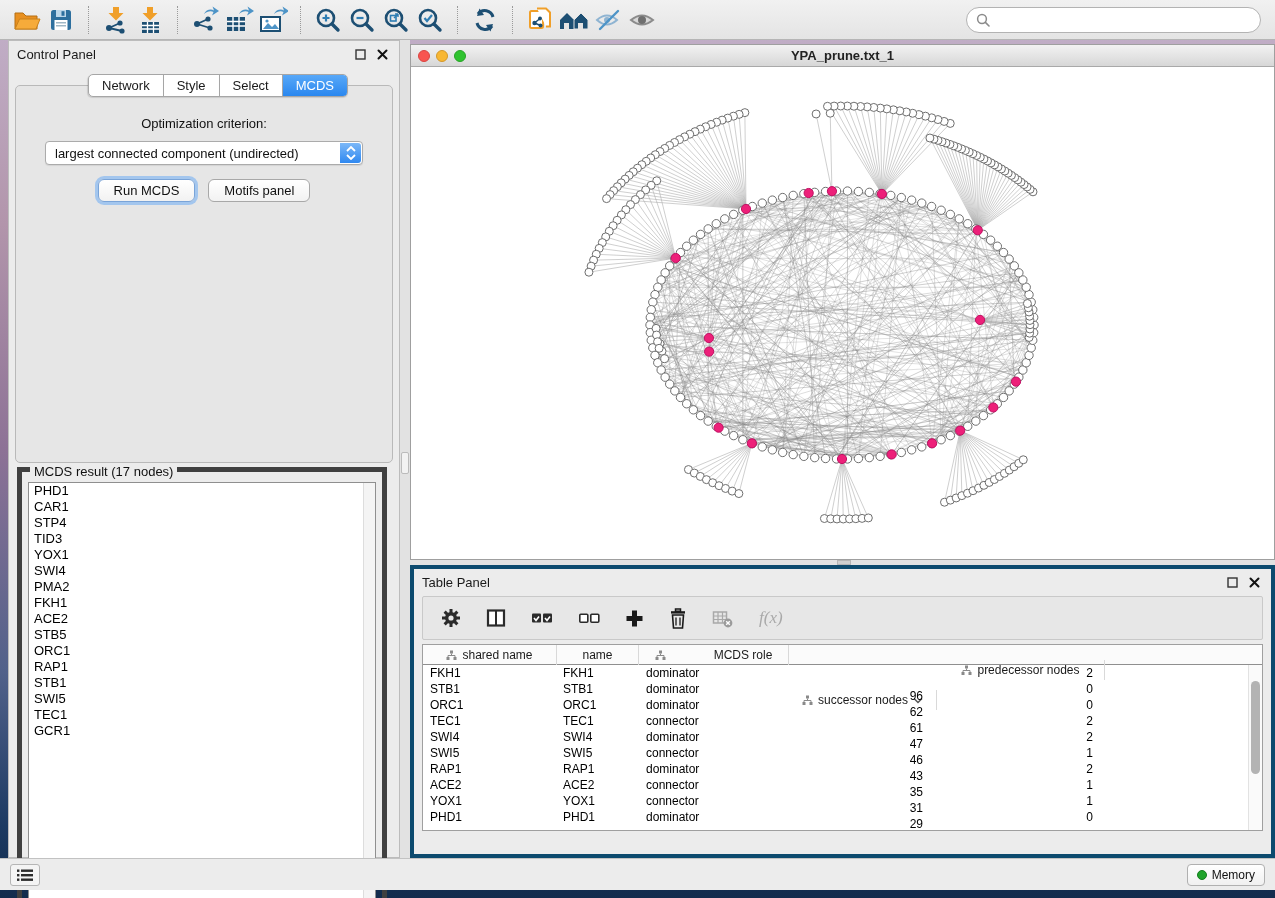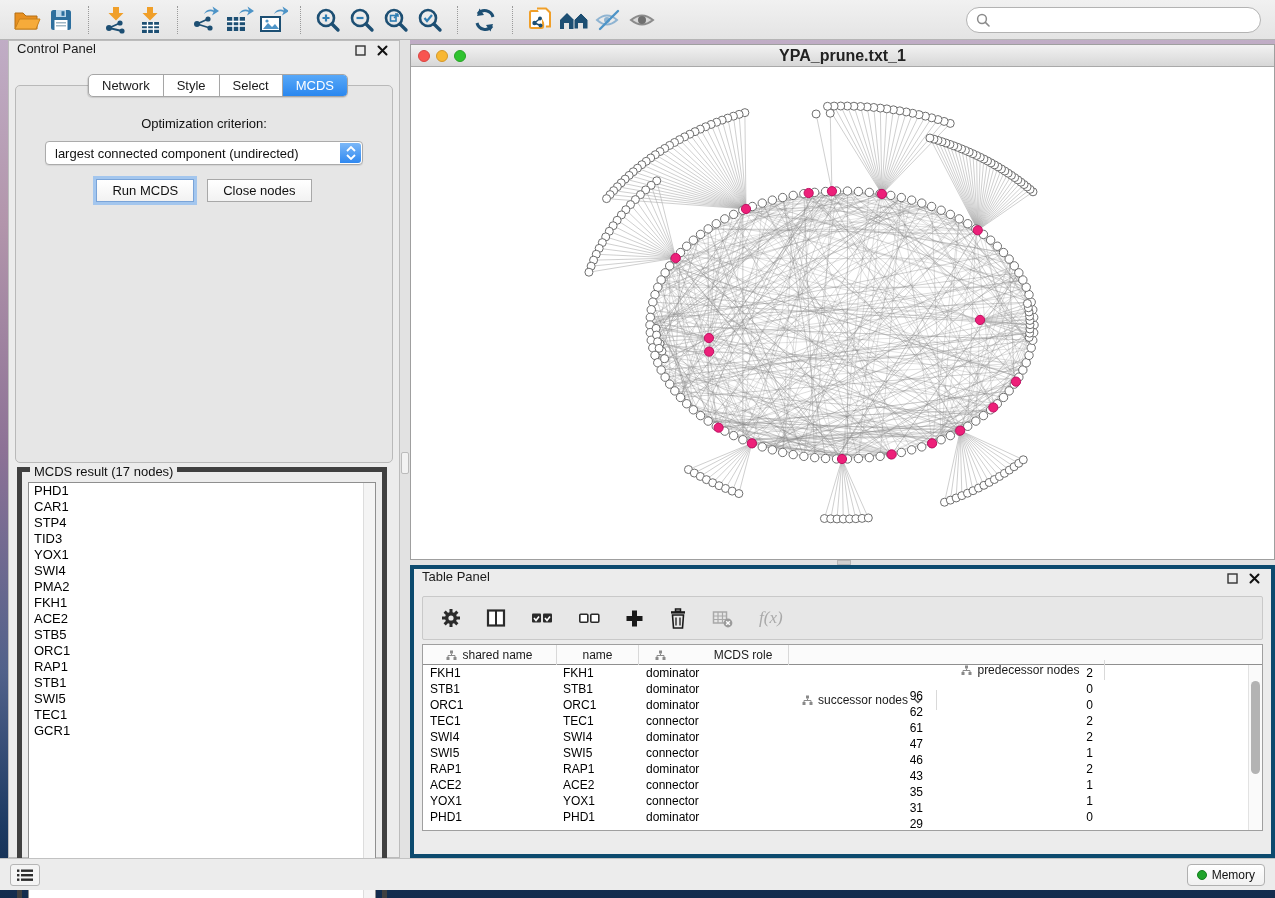--- a/index.html
+++ b/index.html
@@ -14,41 +14,41 @@
     background:linear-gradient(#f1f1f1,#e4e4e4); border-bottom:1px solid #b5b5b5;
     display:flex; align-items:center; padding:0 10px; z-index:5;}
   .tbtn { width:34px; height:32px; display:flex; align-items:center; justify-content:center; border-radius:4px; }
   .tbsep { width:1px; height:28px; border-left:1px dotted #9a9a9a; margin:0 10px; }
   #search-box { margin-left:auto; margin-right:4px; width:295px; height:26px; background:#fff;
     border:1px solid #b3b3b3; border-radius:14px; display:flex; align-items:center; padding:0 9px; gap:6px; }
   #search-box input { border:none; outline:none; flex:1; font-size:13px; background:transparent; color:#333; }
   
   #control-panel { position:absolute; left:8px; top:40px; width:392px; height:818px;
     background:#ececec; border:1px solid #bcbcbc; }
-  .panel-head { height:26px; display:flex; align-items:flex-start; padding:0 8px; }
+  .panel-head { height:26px; display:flex; align-items:center; padding:0 8px; }
   .panel-title { font-size:13px; color:#1a1a1a; }
   .panel-head .spacer { flex:1; }
   .winbtn { width:18px; height:18px; display:flex; align-items:center; justify-content:center; margin-left:4px; }
   .seg-tabs { position:absolute; left:50%; transform:translateX(-50%); display:flex;
     background:#fff; border:1px solid #a6a6a6; border-radius:5px; overflow:hidden; z-index:3;
     box-shadow:0 1px 1px rgba(0,0,0,.12);margin-left:14px; }
   #cp-tabs { top:33px; }
   .seg { font-size:13px; color:#1a1a1a; padding:3px 13px; border-left:1px solid #a6a6a6; cursor:default; white-space:nowrap; }
   .seg:first-child { border-left:none; }
   .seg.sel { background:linear-gradient(#58a8f8,#2a87ef); color:#fff; }
   #cp-box { position:absolute; left:6px; right:6px; top:44px; height:378px;
     background:#e6e6e6; border:1px solid #b9b9b9; border-radius:5px; }
   #opt-label { margin-top:30px; text-align:center; font-size:13px; color:#111; }
   #criterion { position:relative; margin:10px auto 0; width:318px; height:24px; background:#fff;
     border:1px solid #ababab; border-radius:4px; font-size:13px; color:#111;
     display:flex; align-items:center; padding:0 26px 0 9px; box-shadow:0 1px 1px rgba(0,0,0,.08);}
   #criterion .stepper { position:absolute; right:1px; top:1px; bottom:1px; width:21px; border-radius:0 3px 3px 0;
     background:linear-gradient(#7cb8f8,#2f88f0); display:flex; flex-direction:column; align-items:center; justify-content:center; gap:2px;}
   .btn-row { margin-top:14px; display:flex; justify-content:center; gap:13px; }
-  .mac-btn { background:linear-gradient(#ffffff,#f2f2f2); border:1px solid #a8a8a8; border-radius:0;
+  .mac-btn { background:linear-gradient(#ffffff,#f2f2f2); border:1px solid #a8a8a8; border-radius:6px;
     font-size:13px; color:#111; padding:3px 15px; font-family:"Liberation Sans",sans-serif; }
   .mac-btn.focused { box-shadow:0 0 0 3px #a3c6ee; border-color:#7aa4d8; }
   #mcds-fieldset { position:absolute; left:8px; right:12px; top:426px; height:458px;
     border:5px solid #404040; }
   #mcds-legend { position:absolute; top:-8px; left:8px; background:#ececec; padding:0 4px; font-size:13px; color:#111; }
   #mcds-list { position:absolute; inset:10px 6px 6px 6px; background:#fff; border:1px solid #8f8f8f; overflow:hidden; }
   #mcds-scroll { position:absolute; right:0; top:0; bottom:0; width:12px; background:#f4f4f4; border-left:1px solid #ddd; }
   .mcds-item { font-size:13px; line-height:16px; color:#000; padding-left:5px; }
   
   #vsplit { position:absolute; left:400px; top:40px; width:10px; height:818px; background:#e2e2e2; }
@@ -58,21 +58,21 @@
   
   #net-window { position:absolute; left:410px; top:44px; width:865px; height:516px;
     background:#fff; border:1px solid #9f9f9f; }
   #net-titlebar { position:absolute; left:0; right:0; top:0; height:22px;
     background:linear-gradient(#f2f2f2,#d7d7d7); border-bottom:1px solid #a9a9a9;
     display:flex; align-items:center; padding:0 7px; }
   .light { width:12px; height:12px; border-radius:50%; margin-right:6px; }
   .light.red { background:#f85550; border:1px solid #d94441; }
   .light.yellow { background:#f8b733; border:1px solid #d3982a; }
   .light.green { background:#2fc32f; border:1px solid #27a327; }
-  #net-title { position:absolute; left:0; right:0; text-align:center; font-size:16px; font-weight:700; color:#222; }
+  #net-title { position:absolute; left:0; right:0; text-align:center; font-size:13px; font-weight:700; color:#222; }
   #net-canvas { position:absolute; left:0; right:0; top:22px; bottom:0; background:#fff; }
   
   #table-panel { position:absolute; left:410px; top:565px; width:865px; height:293px;
     background:#ececec; border:4px solid #0c4a6e; }
   #tp-toolbar { position:absolute; left:8px; right:8px; top:27px; height:44px;
     background:#e7e7e7; border:1px solid #c9c9c9; border-radius:2px;
     display:flex; align-items:center; gap:25px; padding-left:18px; }
   .ticon { display:flex; align-items:center; justify-content:center; }
   #fx-label { font-family:"Liberation Serif", serif; font-style:italic; font-size:17px; color:#a9a9a9; }
   #tbl { position:absolute; left:8px; right:8px; top:75px; height:187px; background:#fff; border:1px solid #9f9f9f; overflow:hidden;}
@@ -270,21 +270,21 @@
         <svg width="10" height="6" viewBox="0 0 10 6">
             <path d="M1 5 L5 1 L9 5" fill="none" stroke="#fff" stroke-width="1.8"></path>
           </svg>
         <svg width="10" height="6" viewBox="0 0 10 6">
             <path d="M1 1 L5 5 L9 1" fill="none" stroke="#fff" stroke-width="1.8"></path>
           </svg>
       </span>
     </div>
     <div class="btn-row">
       <button class="mac-btn focused">Run MCDS</button>
-      <button class="mac-btn">Close nodes</button>
+      <button class="mac-btn">Motifs panel</button>
     </div>
   </div>
   <div id="mcds-fieldset">
     <div id="mcds-legend">MCDS result (17 nodes)</div>
     <div id="mcds-list">
       <div id="mcds-items">
           <div class="mcds-item">PHD1</div>
           <div class="mcds-item">CAR1</div>
           <div class="mcds-item">STP4</div>
           <div class="mcds-item">TID3</div>

